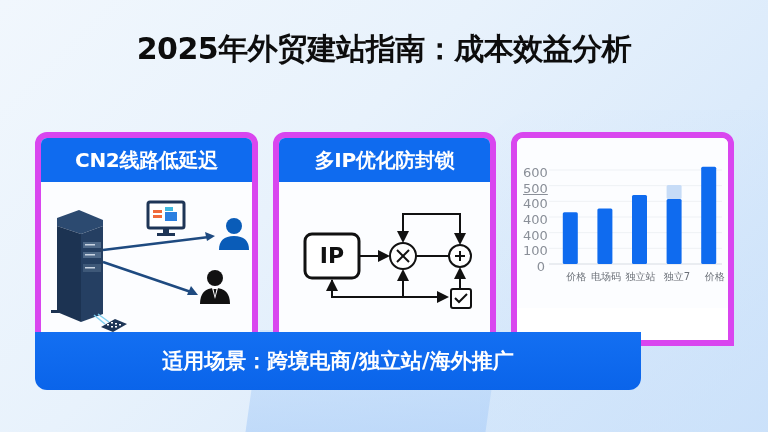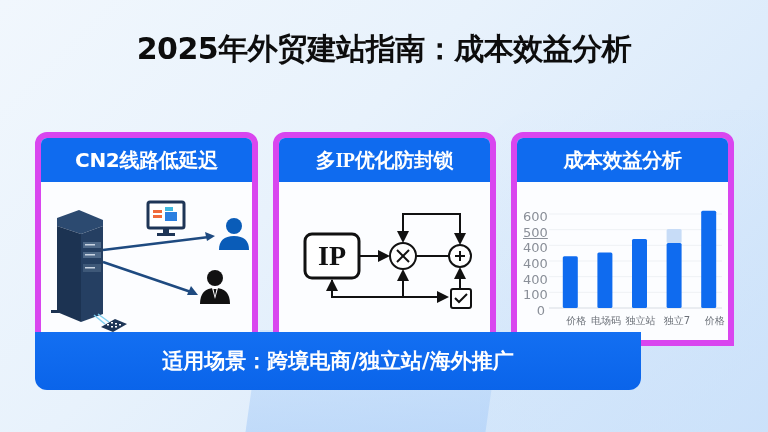--- a/index.html
+++ b/index.html
@@ -31,21 +31,21 @@
     position: absolute; top: 132px; width: 223px; height: 214px;
     background: #ffffff; border: 6px solid #d946ef;
     border-radius: 12px 12px 0 0; overflow: hidden;
   }
   .panel-head {
     height: 44px; background: #0f6bef; color: #fff;
     font-weight: bold; font-size: 20px; line-height: 44px; text-align: center;
     letter-spacing: -0.3px;
   }
   .panel-body { position: relative; height: 170px; background: #fcfdff; }
-  .p1 { left: 35px; } .p2 { left: 273px; font-family: Liberation Serif, serif; } .p3 { left: 511px; }
+  .p1 { left: 35px; } .p2 { left: 273px; } .p3 { left: 511px; }
   .footer {
     position: absolute; left: 35px; top: 332px; width: 606px; height: 58px;
     background: linear-gradient(180deg, #136ff2, #0a64ea);
     border-radius: 0 0 12px 12px;
     color: #fff; font-weight: bold; font-size: 21px; line-height: 58px; text-align: center;
   }
   svg { position: absolute; left: 0; top: 0; }
   .ylab { position: absolute; font-size: 13px; color: #8a8f98; width: 22px; text-align: right; }
   .xlab { position: absolute; font-size: 10px; color: #6b7078; width: 32px; text-align: right; }
 </style>
@@ -154,26 +154,25 @@
         <line x1="137" y1="74" x2="170" y2="74"></line>
         <polyline points="124,59 124,32 181,32 181,61"></polyline>
         <line x1="124" y1="36" x2="124" y2="59" marker-end="url(#ah)"></line>
         <line x1="181" y1="36" x2="181" y2="61" marker-end="url(#ah)"></line>
         <line x1="181" y1="107" x2="181" y2="87" marker-end="url(#ah)"></line>
         <polyline points="53,98 53,115 168,115" marker-end="url(#ah)"></polyline>
         <line x1="53" y1="112" x2="53" y2="99" marker-end="url(#ah)"></line>
         <line x1="124" y1="115" x2="124" y2="89" marker-end="url(#ah)"></line>
       </g>
     </svg>
-    <div style="position:absolute; left:26px; top:52px; width:54px; height:32px; line-height:44px; text-align:center; font-weight:bold; font-size:28px; color:#111;">IP</div>
+    <div style="position:absolute; left:26px; top:52px; width:54px; height:32px; line-height:44px; text-align:center; font-weight:bold; font-size:22px; color:#111;">IP</div>
   </div>
 </div>
 
 <div class="panel p3">
-  <div class="panel-head">成本效益分析</div>
   <div class="panel-body" id="chart">
     <svg id="chart-svg" width="223" height="170" viewBox="0 0 223 170">
         <line x1="32" x2="205" y1="126" y2="126" stroke="#d7dce3" stroke-width="1"></line>
         <line x1="32" x2="205" y1="110.33333333333333" y2="110.33333333333333" stroke="#eef1f5" stroke-width="1"></line>
         <line x1="32" x2="205" y1="94.66666666666667" y2="94.66666666666667" stroke="#eef1f5" stroke-width="1"></line>
         <line x1="32" x2="205" y1="79" y2="79" stroke="#eef1f5" stroke-width="1"></line>
         <line x1="32" x2="205" y1="63.333333333333336" y2="63.333333333333336" stroke="#eef1f5" stroke-width="1"></line>
         <line x1="32" x2="205" y1="47.66666666666667" y2="47.66666666666667" stroke="#eef1f5" stroke-width="1"></line>
         <line x1="32" x2="205" y1="32" y2="32" stroke="#eef1f5" stroke-width="1"></line>
         <rect x="45.8" width="15" y="74.3" height="51.7" fill="#0f6bef" rx="1.5"></rect>

